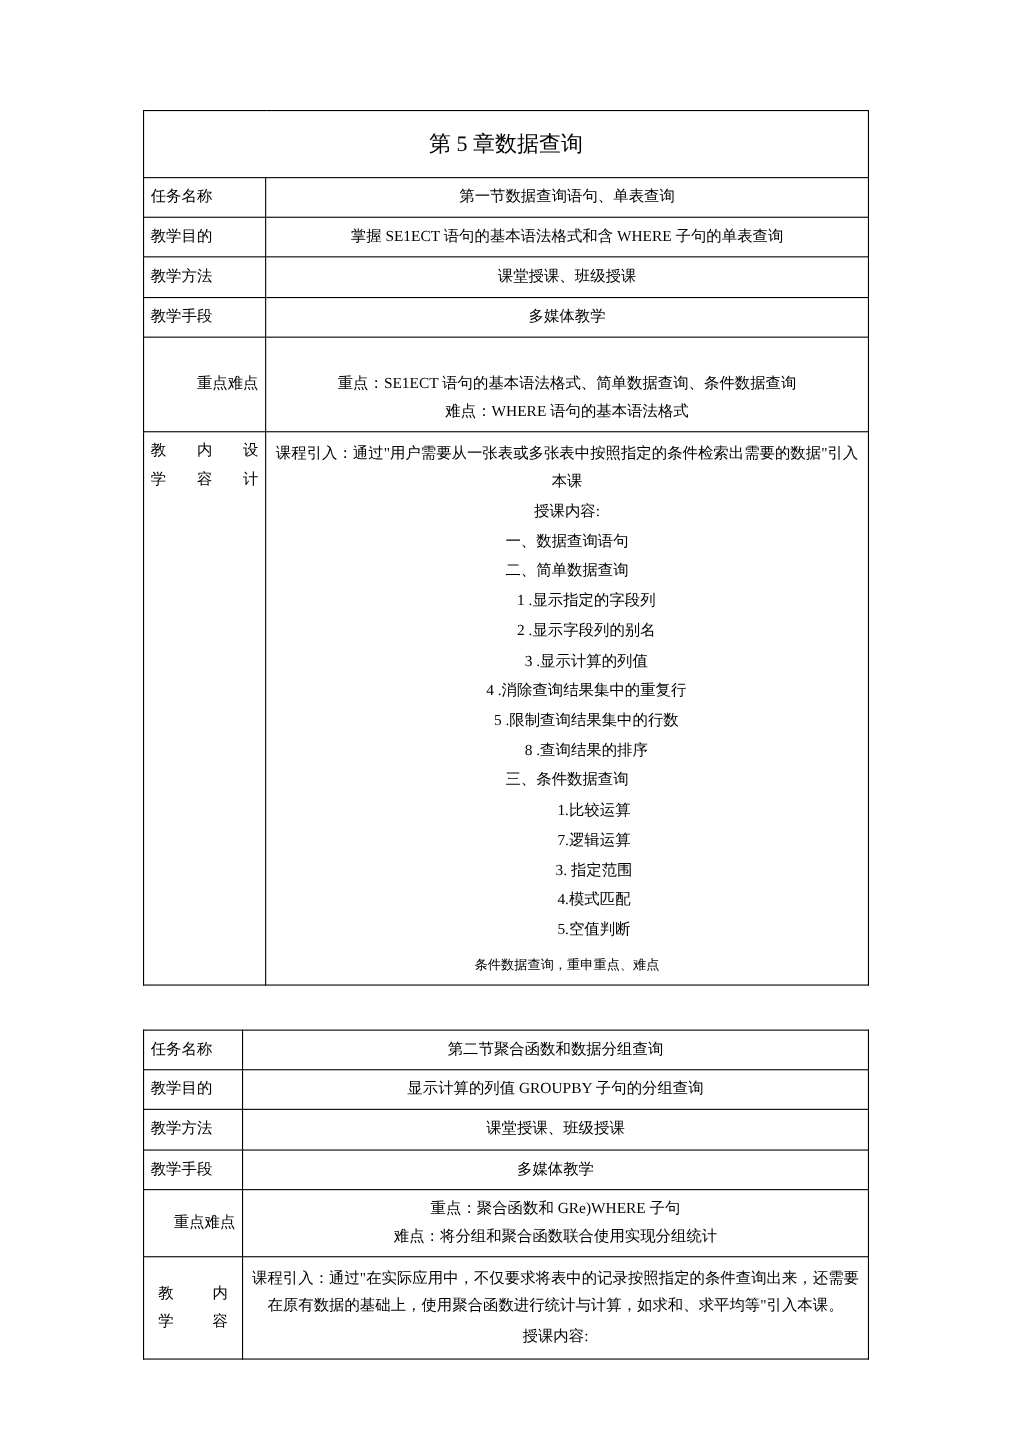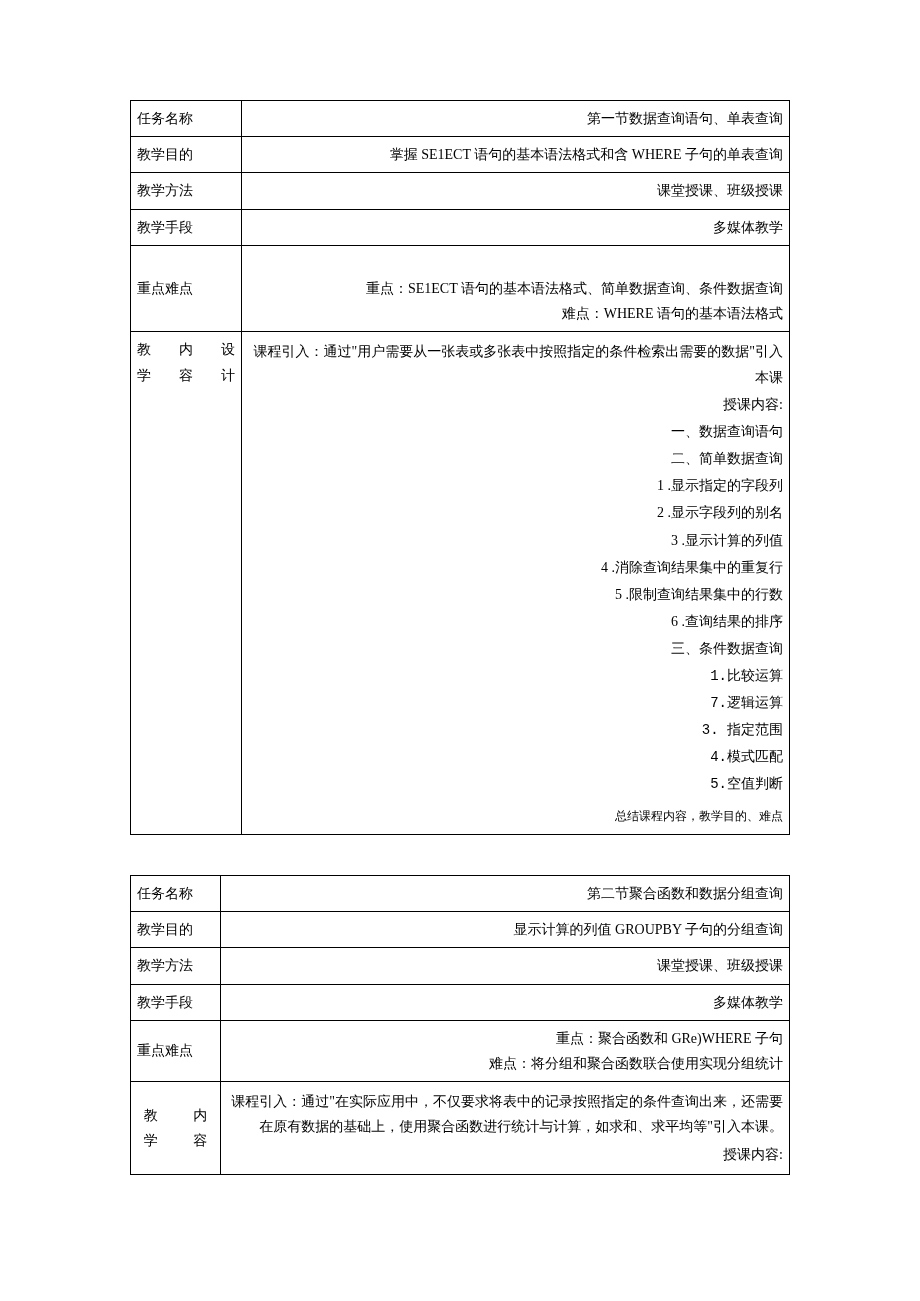--- a/index.html
+++ b/index.html
@@ -17,21 +17,21 @@
     }
     table {
       border-collapse: collapse;
       width: 100%;
       margin-bottom: 40px;
     }
     td, th {
       border: 1px solid #000;
       padding: 5px 6px;
       vertical-align: top;
-      text-align: right;
+      text-align: center;
     }
     .chapter-title {
       text-align: center;
       font-size: 20px;
       font-weight: normal;
       padding: 12px 6px;
     }
     .label-col {
       width: 90px;
       text-align: left;
@@ -49,45 +49,48 @@
       padding: 0;
     }
     .content-block p {
       margin: 2px 0;
     }
     .indent1 {
       padding-left: 2.5em;
     }
     .indent2 {
       padding-left: 3.5em;
-      font-family: Liberation Mono, monospace;
     }
     .truncated-bottom {
       font-size: 12px;
       padding-top: 6px;
     }
     .tall-cell {
       height: 475px;
       position: relative;
     }
     .label-stack-container {
       height: 475px;
     }
     .vcenter {
       vertical-align: middle;
+      text-align: right;
     }
     .second-table {
       margin-top: 30px;
     }
   </style>
 </head>
 <body>
 
 <table>
   <tbody>
+      <tr>
+    <td colspan="2" class="chapter-title">第 5 章数据查询</td>
+  </tr>
   <tr>
     <td class="label-col">任务名称</td>
     <td class="content-col">第一节数据查询语句、单表查询</td>
   </tr>
   <tr>
     <td class="label-col">教学目的</td>
     <td class="content-col">掌握 SE1ECT 语句的基本语法格式和含 WHERE 子句的单表查询</td>
   </tr>
   <tr>
     <td class="label-col">教学方法</td>
@@ -117,28 +120,28 @@
       <div class="content-block">
         <p>课程引入：通过"用户需要从一张表或多张表中按照指定的条件检索出需要的数据"引入本课</p>
         <p>授课内容:</p>
         <p>一、数据查询语句</p>
         <p>二、简单数据查询</p>
         <p class="indent1">1 .显示指定的字段列</p>
         <p class="indent1">2 .显示字段列的别名</p>
         <p class="indent1">3 .显示计算的列值</p>
         <p class="indent1">4 .消除查询结果集中的重复行</p>
         <p class="indent1">5 .限制查询结果集中的行数</p>
-        <p class="indent1">6 .查询结果的排序</p>
+        <p class="indent1">8 .查询结果的排序</p>
         <p>三、条件数据查询</p>
         <p class="indent2">1.比较运算</p>
         <p class="indent2">7.逻辑运算</p>
         <p class="indent2">3. 指定范围</p>
         <p class="indent2">4.模式匹配</p>
         <p class="indent2">5.空值判断</p>
-        <p class="truncated-bottom">总结课程内容，教学目的、难点</p>
+        <p class="truncated-bottom">条件数据查询，重申重点、难点</p>
       </div>
     </td>
   </tr>
 </tbody>
   </table>
 
 <table class="second-table">
   <tbody>
       <tr>
     <td class="label-col">任务名称</td>

